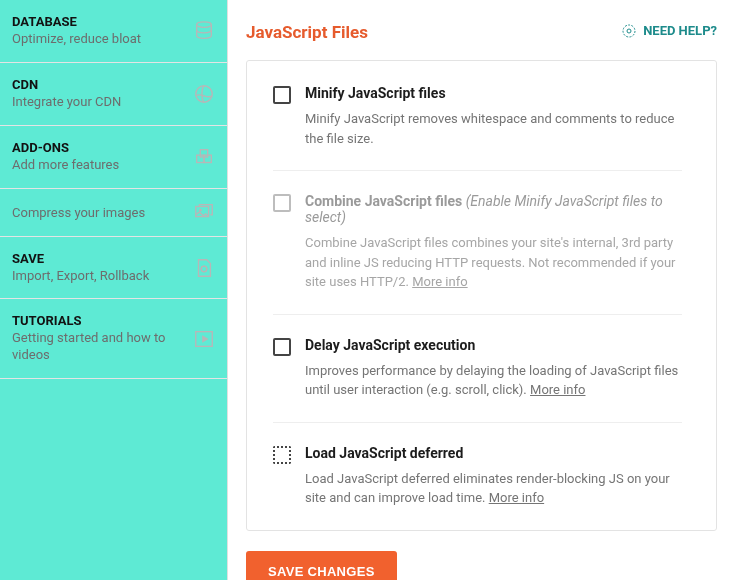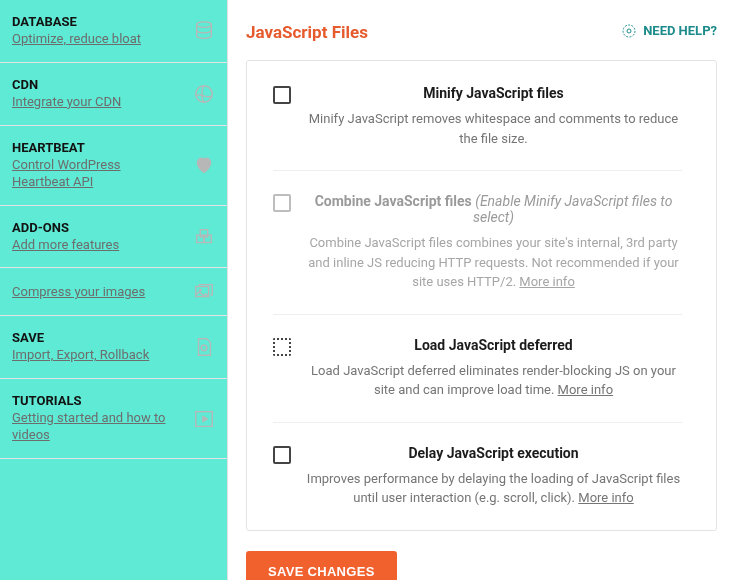--- a/index.html
+++ b/index.html
@@ -27,21 +27,20 @@
   .sidebar-item .title {
     font-size: 13px;
     font-weight: 700;
     color: #121212;
   }
   .sidebar-item .sub {
     font-size: 13px;
     color: #6d6d6d;
     margin-top: 2px;
     line-height: 1.3;
-    text-decoration: underline;
   }
   .sidebar-item .side-icon {
     position: absolute;
     right: 12px;
     top: 50%;
     transform: translateY(-50%);
     width: 22px;
     height: 22px;
     display: flex;
     align-items: center;
@@ -76,21 +75,20 @@
     font-weight: 700;
     color: #1d8b8b;
     cursor: pointer;
   }
   .help-link svg { width: 16px; height: 16px; }
 
   .card {
     border: 1px solid #e3e3e3;
     border-radius: 3px;
     padding: 24px 34px 18px 26px;
-    text-align: center;
   }
   .option {
     display: flex;
     gap: 14px;
     padding-bottom: 22px;
     margin-bottom: 22px;
     border-bottom: 1px solid #eee;
   }
   .option:last-child { border-bottom: none; margin-bottom: 0; padding-bottom: 4px; }
   .checkbox {
@@ -164,30 +162,20 @@
       <div class="sub">Integrate your CDN</div>
       <span class="side-icon">
         <svg viewBox="0 0 24 24">
             <circle cx="12" cy="12" r="9" stroke-width="1.5"></circle>
             <path d="M3 14c3-2 6-1 9 0s6 2 9 0" stroke-width="1.5"></path>
             <path d="M12 3c-3 3-3 15 0 18" stroke-width="1.5"></path>
           </svg>
       </span>
     </div>
 
-    <div class="sidebar-item">
-      <div class="title">HEARTBEAT</div>
-      <div class="sub">Control WordPress Heartbeat API</div>
-      <span class="side-icon">
-        <svg viewBox="0 0 24 24">
-            <path class="filled" d="M12 21s-8-5-8-12a5 5 0 0 1 8-4 5 5 0 0 1 8 4c0 7-8 12-8 12z"></path>
-            <path d="M5 12h3l2-4 3 7 2-3h4" stroke="#f2f3f3" stroke-width="1.5" fill="none"></path>
-          </svg>
-      </span>
-    </div>
 
     <div class="sidebar-item">
       <div class="title">ADD-ONS</div>
       <div class="sub">Add more features</div>
       <span class="side-icon">
         <svg viewBox="0 0 24 24">
             <rect x="4" y="10" width="8" height="8" stroke-width="1.5"></rect>
             <rect x="12" y="10" width="8" height="8" stroke-width="1.5"></rect>
             <rect x="8" y="4" width="8" height="8" stroke-width="1.5"></rect>
           </svg>
@@ -264,40 +252,40 @@
         <div class="opt-body">
           <div class="opt-title">
             <span>Combine JavaScript files</span><span class="opt-note"> (Enable Minify JavaScript files to select)</span>
           </div>
           <div class="opt-desc">
             <span>Combine JavaScript files combines your site's internal, 3rd party and inline JS reducing HTTP requests. Not recommended if your site uses HTTP/2. </span><span class="more-link">More info</span>
           </div>
         </div>
       </div>
 
+      <div class="option">
+        <span class="checkbox"></span>
+        <div class="opt-body">
+          <div class="opt-title">
+            <span>Delay JavaScript execution</span><span class="opt-note"></span>
+          </div>
+          <div class="opt-desc">
+            <span>Improves performance by delaying the loading of JavaScript files until user interaction (e.g. scroll, click). </span><span class="more-link">More info</span>
+          </div>
+        </div>
+      </div>
+
       <div class="option dotted">
         <span class="checkbox"></span>
         <div class="opt-body">
           <div class="opt-title">
             <span>Load JavaScript deferred</span><span class="opt-note"></span>
           </div>
           <div class="opt-desc">
             <span>Load JavaScript deferred eliminates render-blocking JS on your site and can improve load time. </span><span class="more-link">More info</span>
-          </div>
-        </div>
-      </div>
-
-      <div class="option">
-        <span class="checkbox"></span>
-        <div class="opt-body">
-          <div class="opt-title">
-            <span>Delay JavaScript execution</span><span class="opt-note"></span>
-          </div>
-          <div class="opt-desc">
-            <span>Improves performance by delaying the loading of JavaScript files until user interaction (e.g. scroll, click). </span><span class="more-link">More info</span>
           </div>
         </div>
       </div>
 
     </div>
 
     <button class="save-btn">SAVE CHANGES</button>
   </main>
 </div>
 

